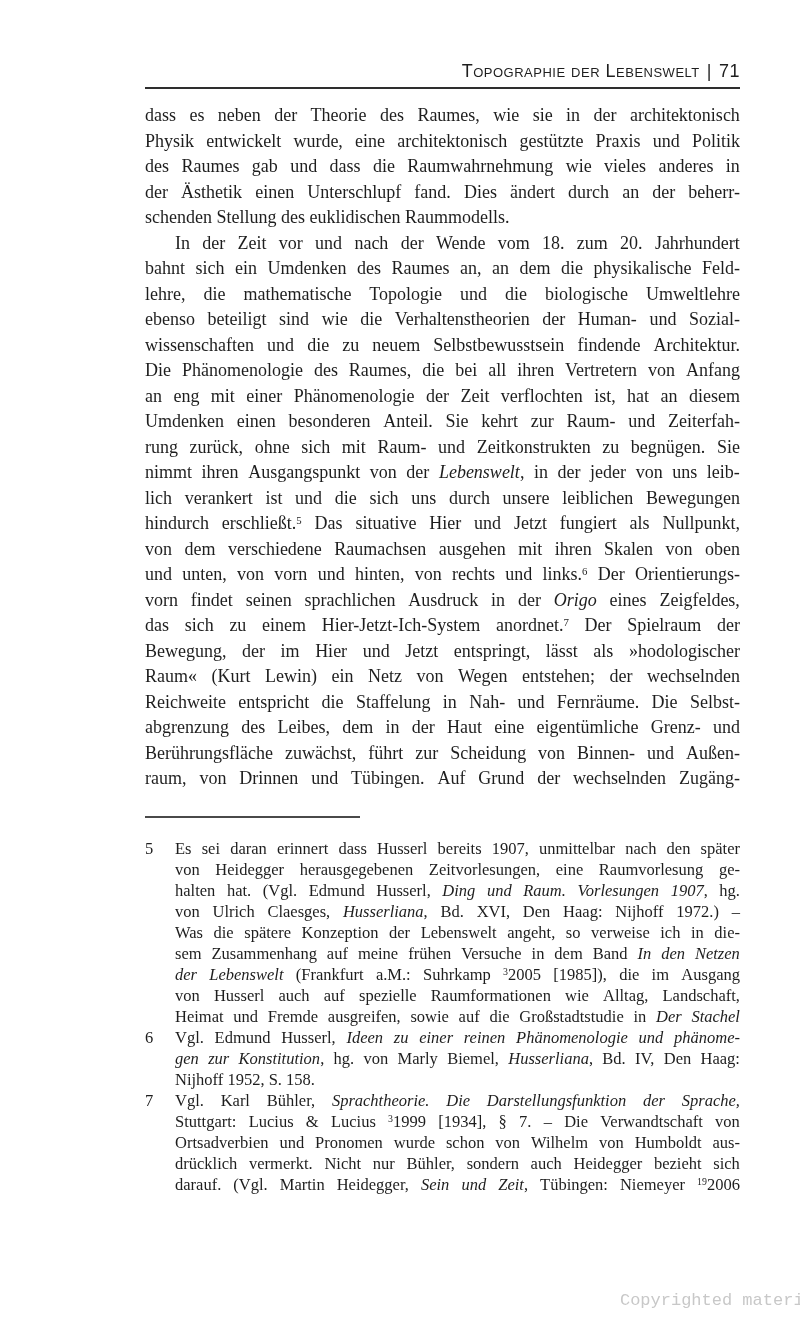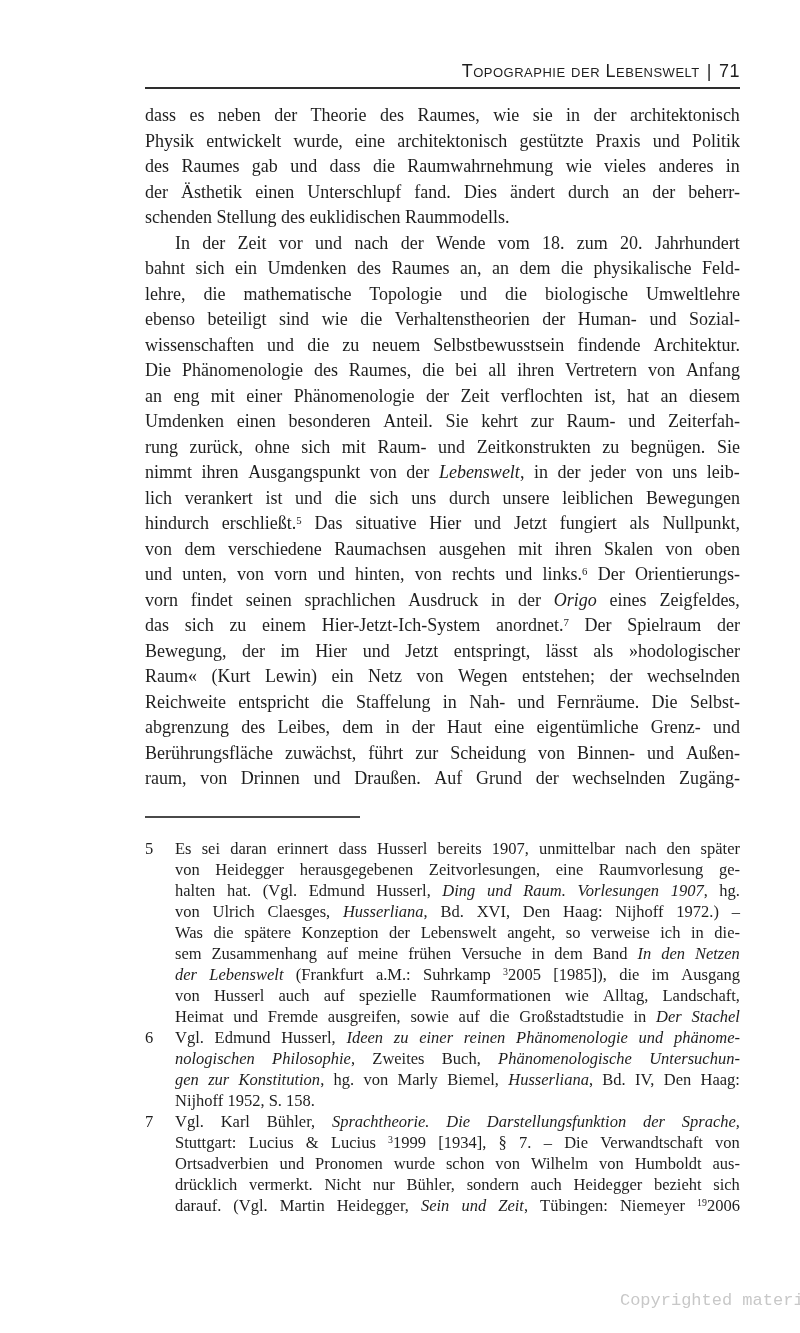--- a/index.html
+++ b/index.html
@@ -378,21 +378,21 @@
             <span class="tok">von</span>
             <span class="tok">Binnen-</span>
             <span class="tok">und</span>
             <span class="tok">Außen-</span>
           </div>
           <div class="line j">
             <span class="tok">raum,</span>
             <span class="tok">von</span>
             <span class="tok">Drinnen</span>
             <span class="tok">und</span>
-            <span class="tok">Draußen.</span>
+            <span class="tok">Tübingen.</span>
             <span class="tok">Auf</span>
             <span class="tok">Grund</span>
             <span class="tok">der</span>
             <span class="tok">wechselnden</span>
             <span class="tok">Zugäng-</span>
           </div>
         </div>
       </div>
 
     <div class="fn-rule"></div>
@@ -525,28 +525,20 @@
               <span class="tok">Husserl,</span>
               <span class="tok"><i>Ideen</i></span>
               <span class="tok"><i>zu</i></span>
               <span class="tok"><i>einer</i></span>
               <span class="tok"><i>reinen</i></span>
               <span class="tok"><i>Phänomenologie</i></span>
               <span class="tok"><i>und</i></span>
               <span class="tok"><i>phänome-</i></span>
             </div>
             <div class="line j">
-              <span class="tok"><i>nologischen</i></span>
-              <span class="tok"><i>Philosophie</i>,</span>
-              <span class="tok">Zweites</span>
-              <span class="tok">Buch,</span>
-              <span class="tok"><i>Phänomenologische</i></span>
-              <span class="tok"><i>Untersuchun-</i></span>
-            </div>
-            <div class="line j">
               <span class="tok"><i>gen</i></span>
               <span class="tok"><i>zur</i></span>
               <span class="tok"><i>Konstitution</i>,</span>
               <span class="tok">hg.</span>
               <span class="tok">von</span>
               <span class="tok">Marly</span>
               <span class="tok">Biemel,</span>
               <span class="tok"><i>Husserliana</i>,</span>
               <span class="tok">Bd.</span>
               <span class="tok">IV,</span>

